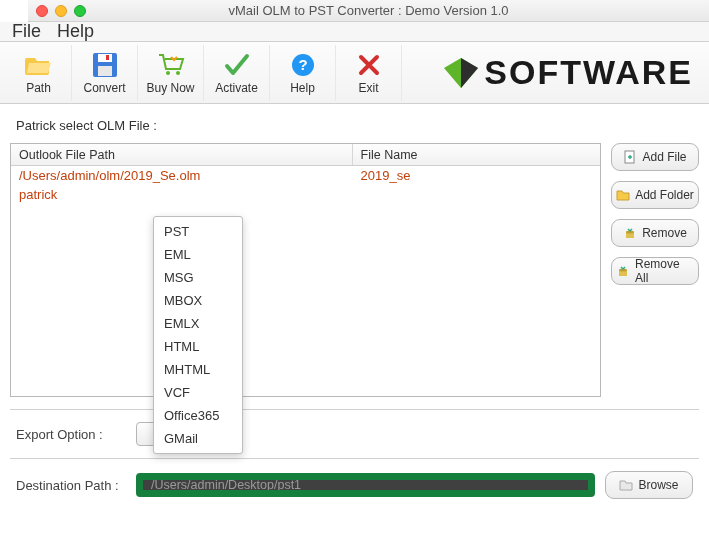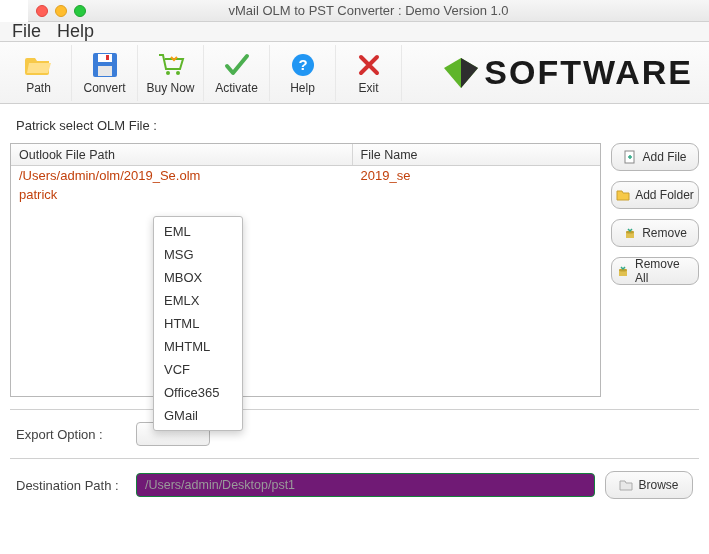--- a/index.html
+++ b/index.html
@@ -113,25 +113,25 @@
     cursor: pointer;
     padding: 0 4px;
   }
   .btn svg { flex-shrink: 0; }
   .hr { border: none; border-top: 1px solid #d0d0d0; margin: 12px 0; }
   .formrow { display: flex; align-items: center; gap: 10px; padding: 0 6px; }
   .formrow .lbl { width: 110px; font-size: 13px; color: #424242; }
   .formrow input {
     flex: 1;
     height: 24px;
-    border: 1px solid #15803d;
+    border: 7px solid #15803d;
     border-radius: 4px;
     padding: 0 8px;
     font-size: 12.5px;
-    background: #701a75;
+    background: #404040;
     color: #9a9a9a;
   }
   .selectbox {
     width: 74px;
     height: 24px;
     border: 1px solid #b6b6b6;
     border-radius: 4px;
     background: linear-gradient(#fdfdfd,#eeeeee);
   }
   
@@ -299,20 +299,21 @@
     <div class="btn" style="width:88px">
       <svg width="14" height="12" viewBox="0 0 14 12">
           <path d="M1 2h5l1 2h6v7H1z" fill="#e8e8e8" stroke="#aaa"></path>
         </svg>
       <span>Browse</span>
     </div>
   </div>
 </div>
 
 <div class="dropdown" id="dropdown">
+    <div class="opt">PST</div>
     <div class="opt">EML</div>
     <div class="opt">MSG</div>
     <div class="opt">MBOX</div>
     <div class="opt">EMLX</div>
     <div class="opt">HTML</div>
     <div class="opt">MHTML</div>
     <div class="opt">VCF</div>
     <div class="opt">Office365</div>
     <div class="opt">GMail</div>
   </div>

